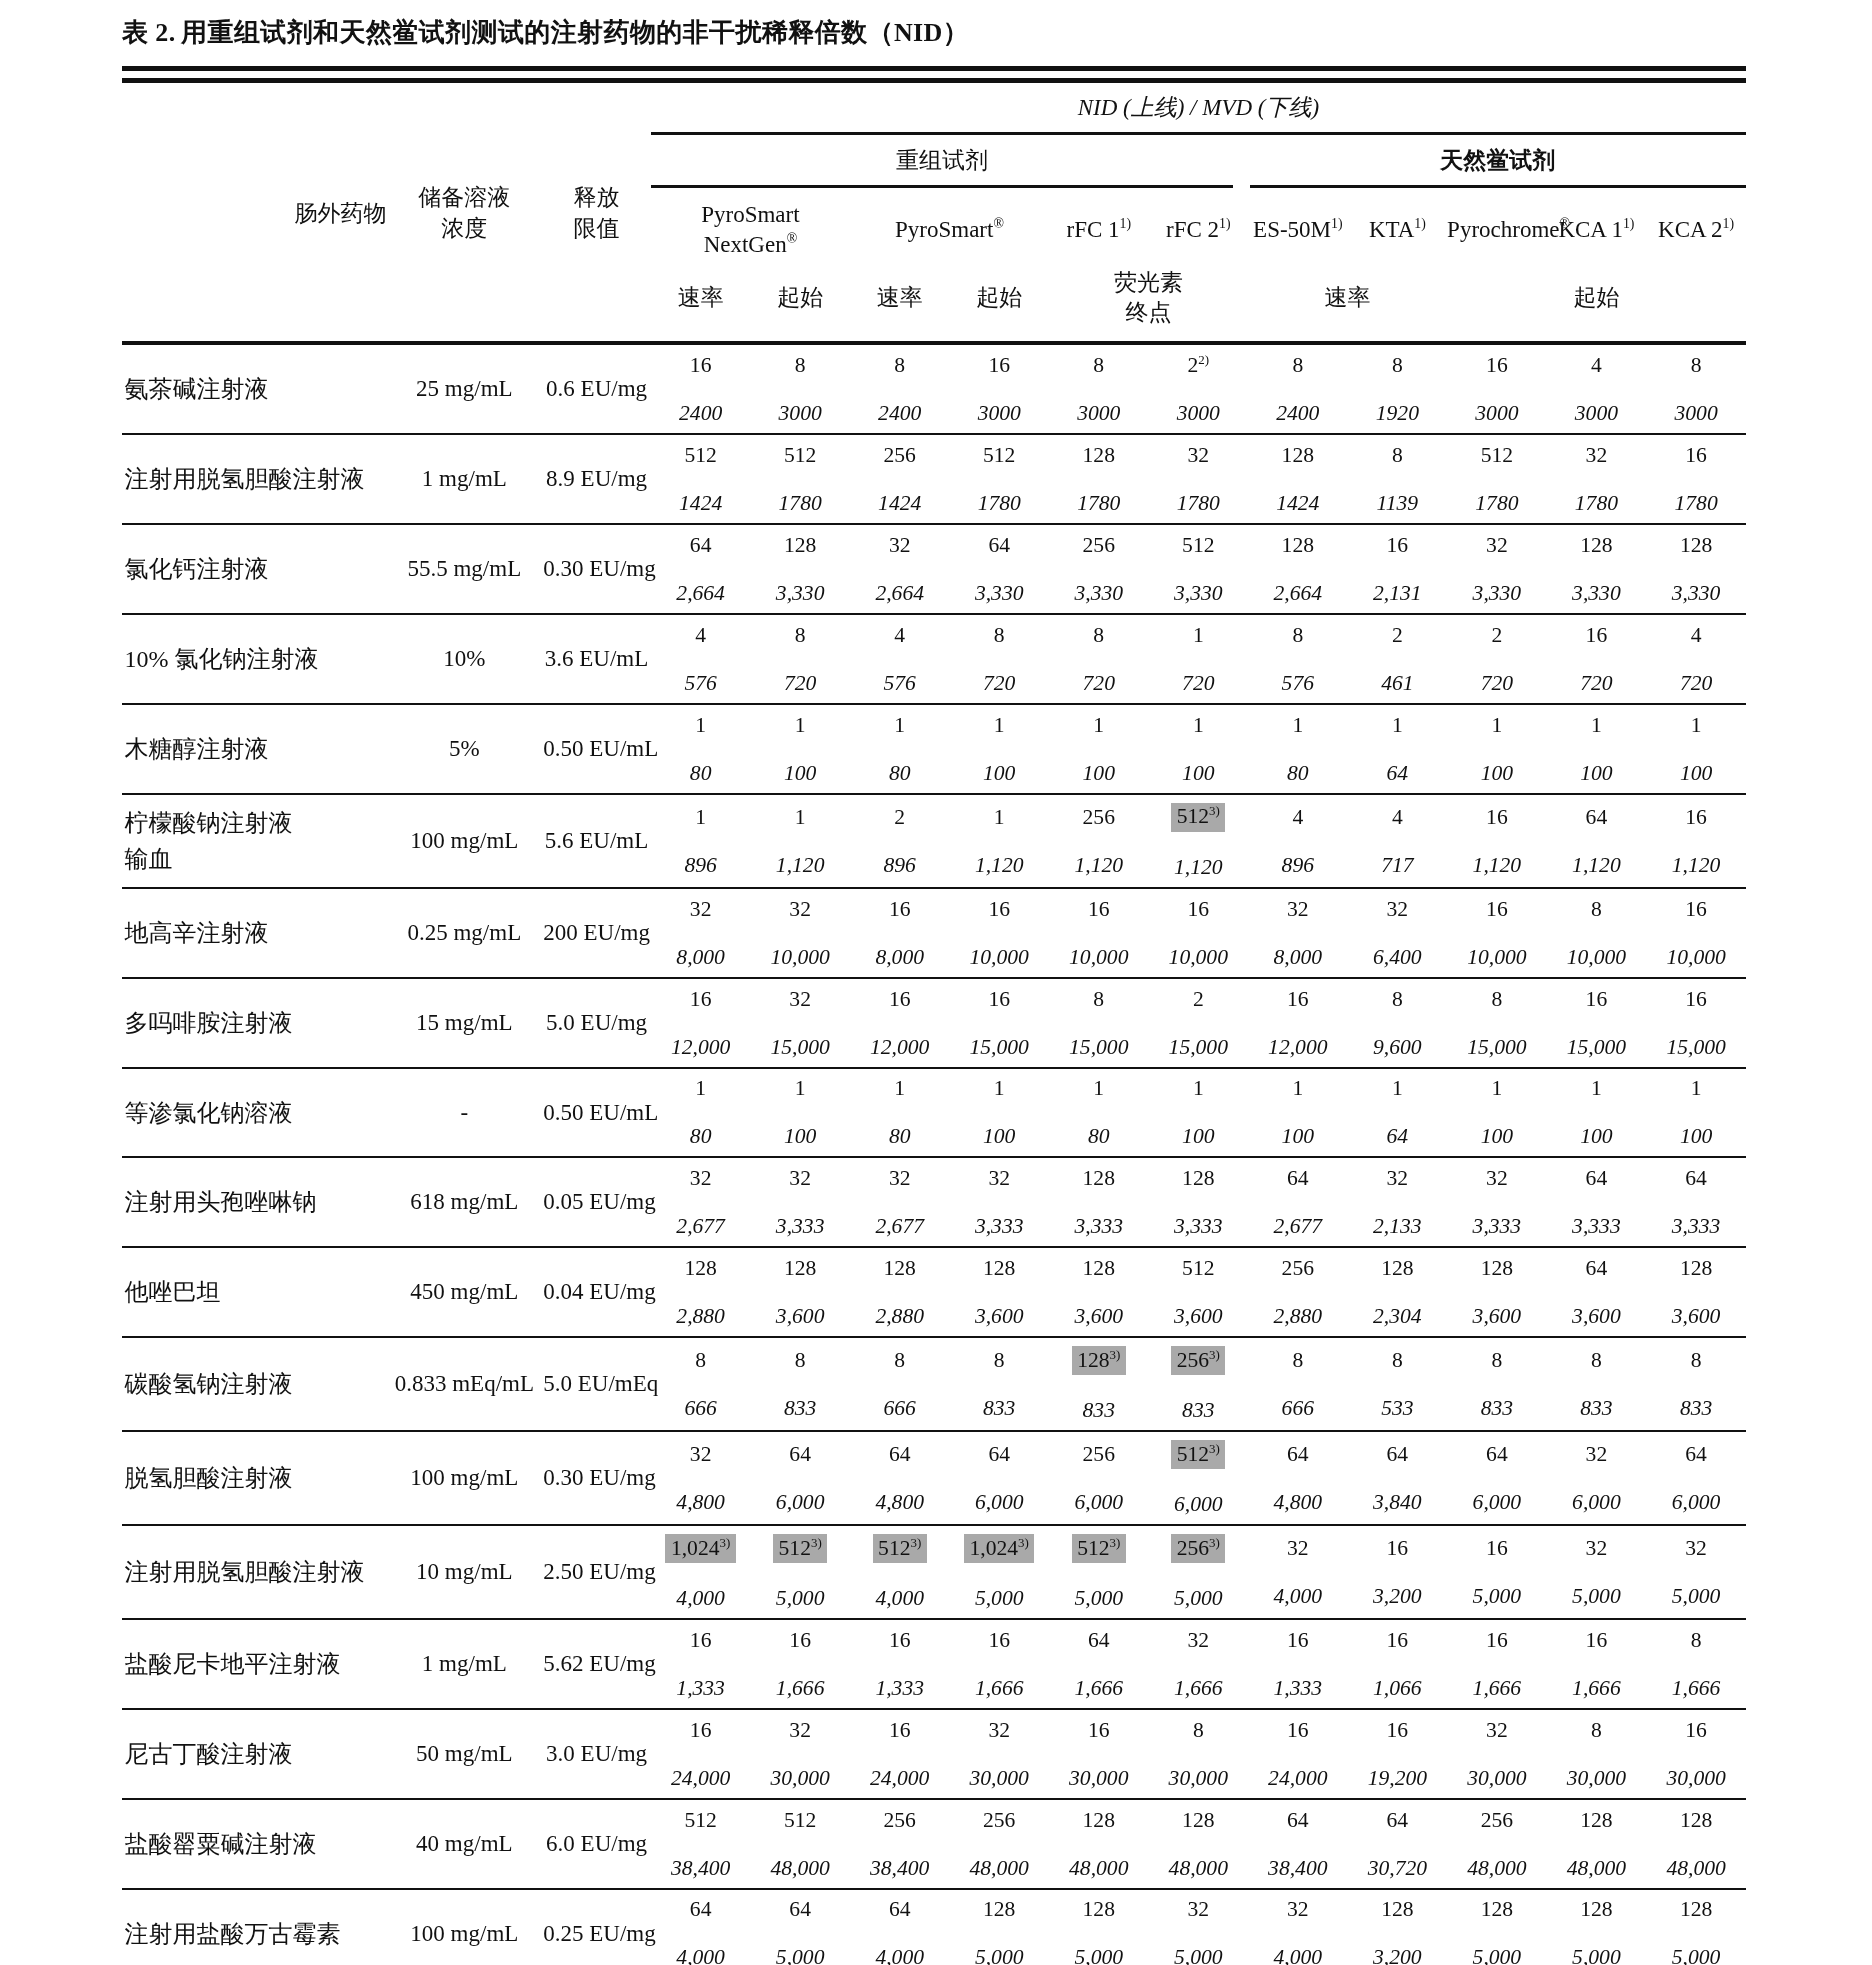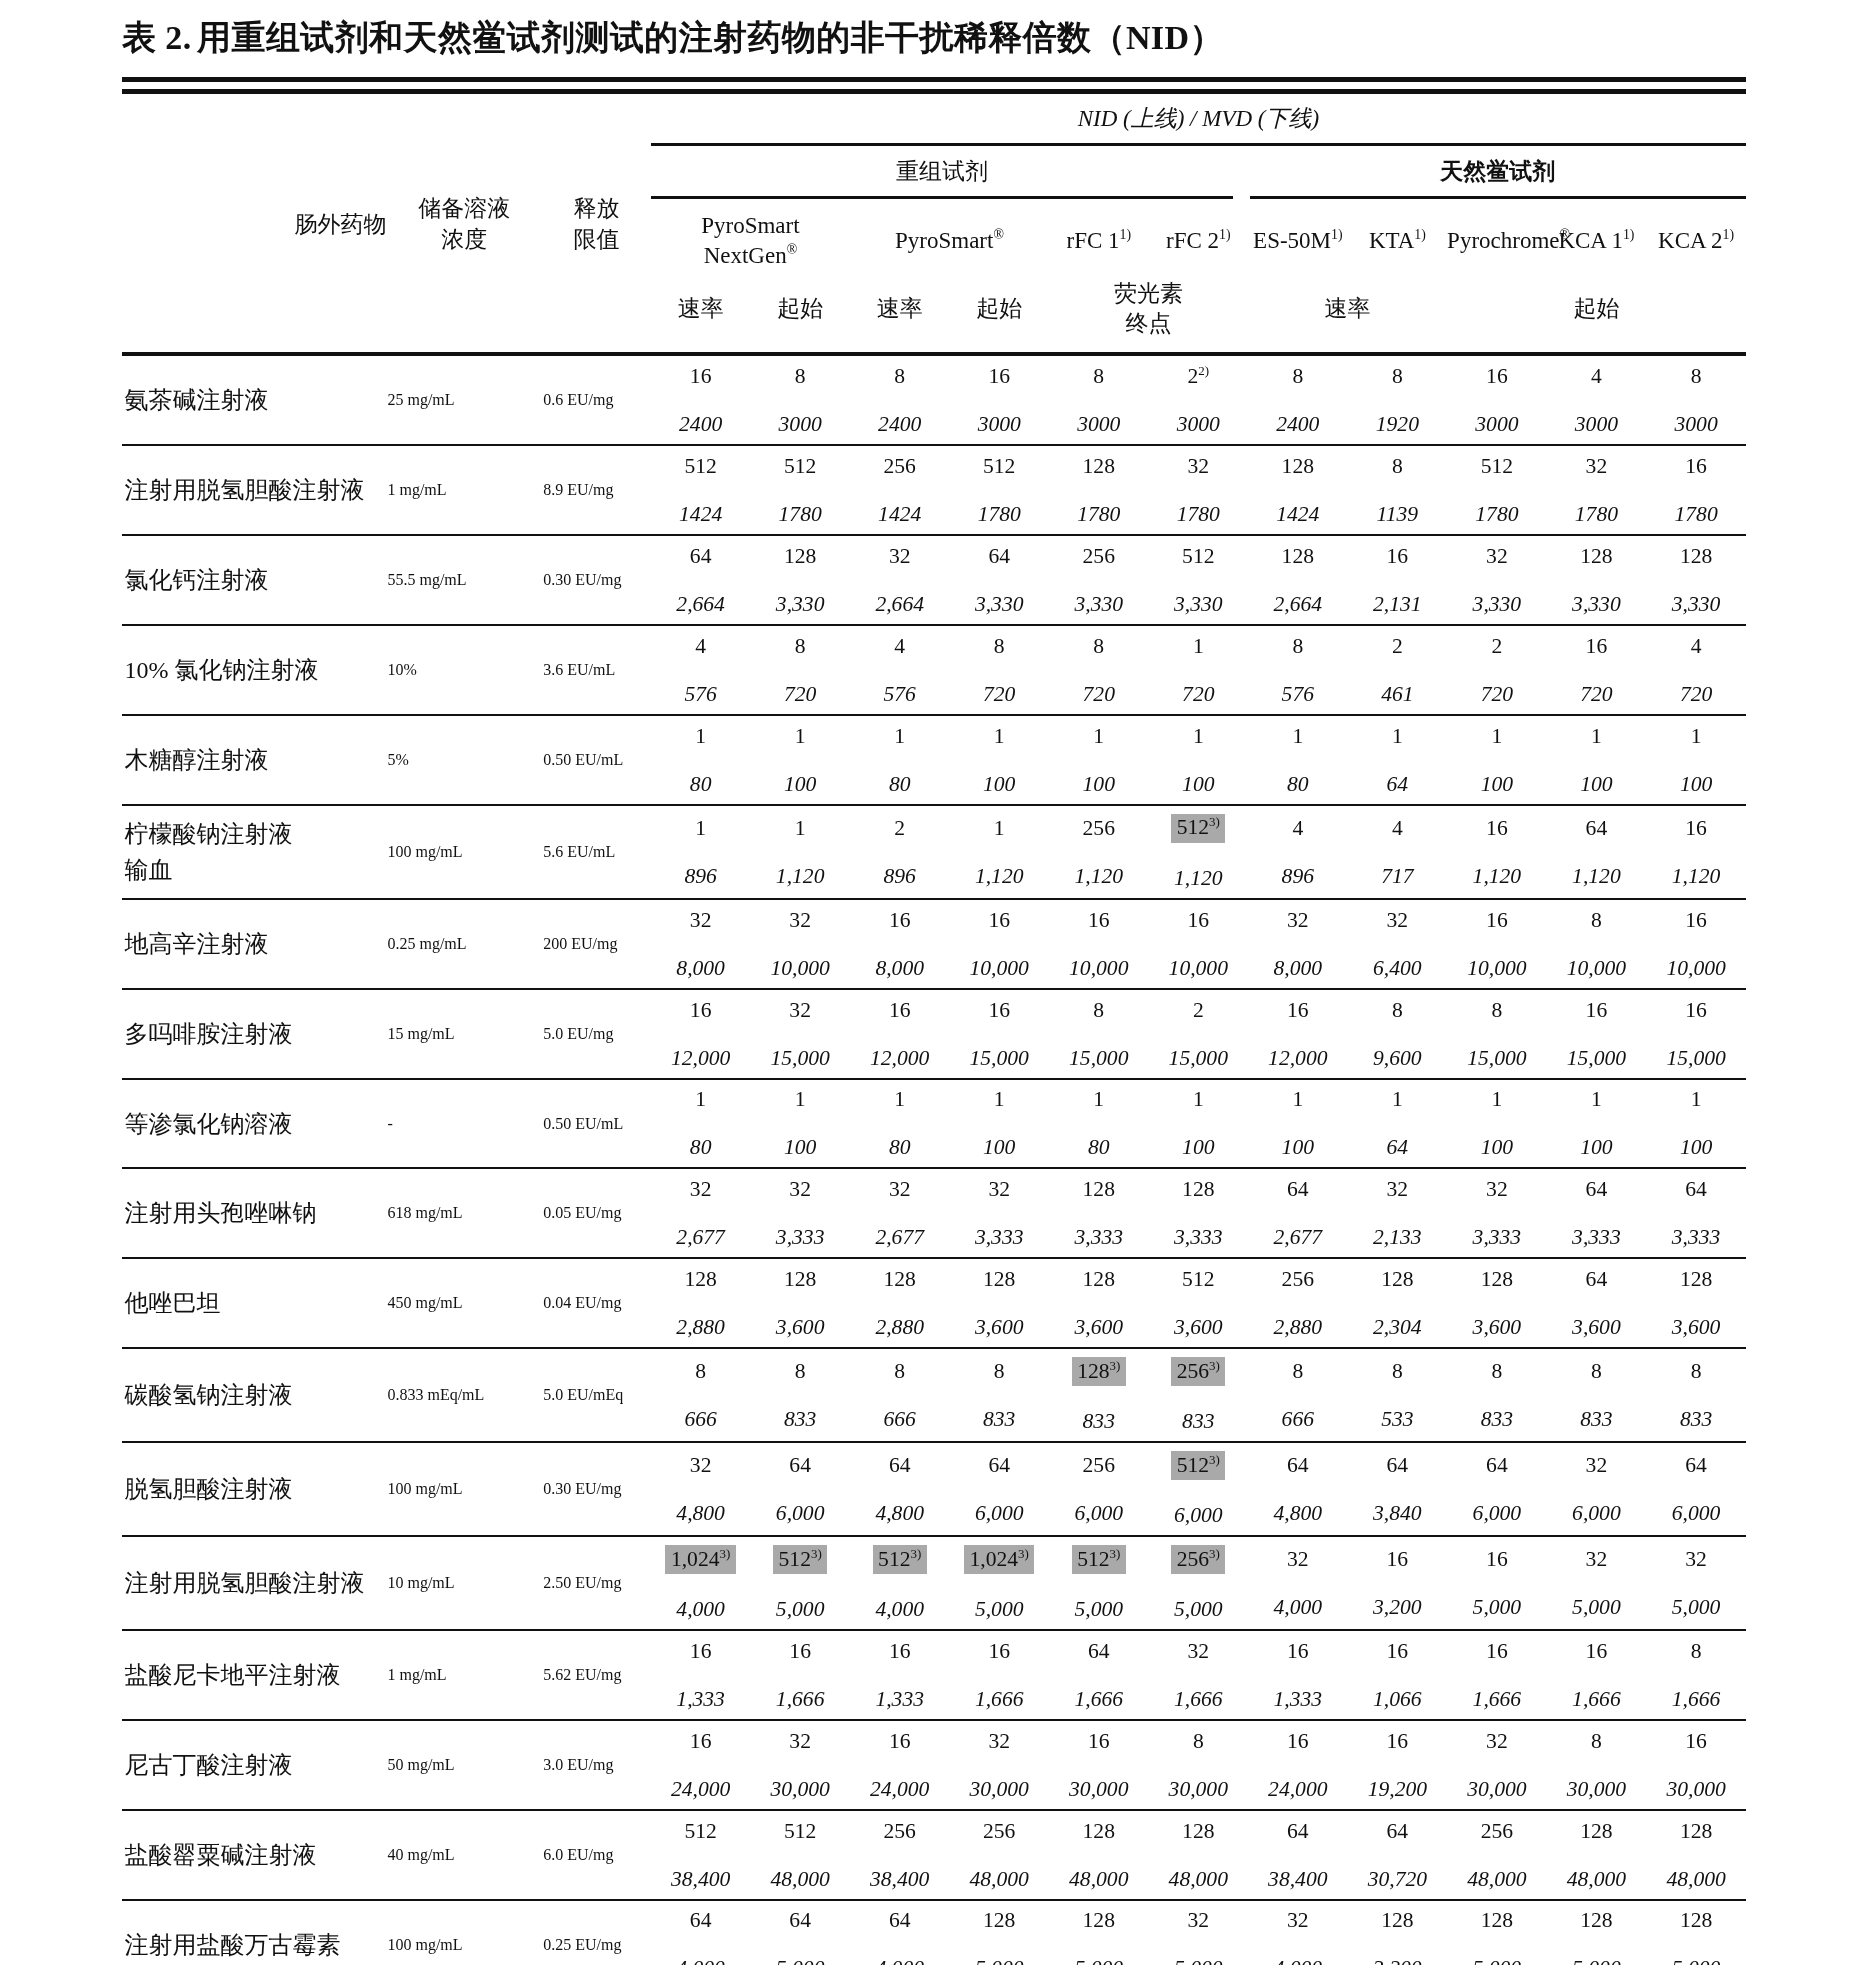--- a/index.html
+++ b/index.html
@@ -11,21 +11,21 @@
   body {
     width: 1872px;
     height: 2129px;
     font-family: "Liberation Serif", "DejaVu Serif", serif;
     position: relative;
   }
   .page {
     padding: 11px 126px 0 122px;
   }
   .title {
-    font-size: 34px;
+    font-size: 26px;
     font-weight: bold;
     letter-spacing: 0.4px;
     white-space: nowrap;
     margin: 3.9px 0 15.7px 0;
   }
   .title .t-prefix { margin-right: 5.5px; }
   .double-rule {
     height: 7px;
     border-top: 5.1px solid #111;
     border-bottom: 5.1px solid #111;
@@ -89,21 +89,22 @@
     border-bottom: 4.3px solid #111;
   }
   td.drug {
     font-size: 24px;
     text-align: left;
     vertical-align: middle;
     padding: 4.7px 0 4.7px 2.4px;
     line-height: 1.5;
   }
   td.conc, td.limit {
-    font-size: 16px;
+    font-size: 23px;
+    text-align: center;
     vertical-align: middle;
     white-space: nowrap;
   }
   td.num {
     text-align: center;
     vertical-align: middle;
     padding: 7.9px 0 7px 0;
     white-space: nowrap;
   }
   td.num .nid {

